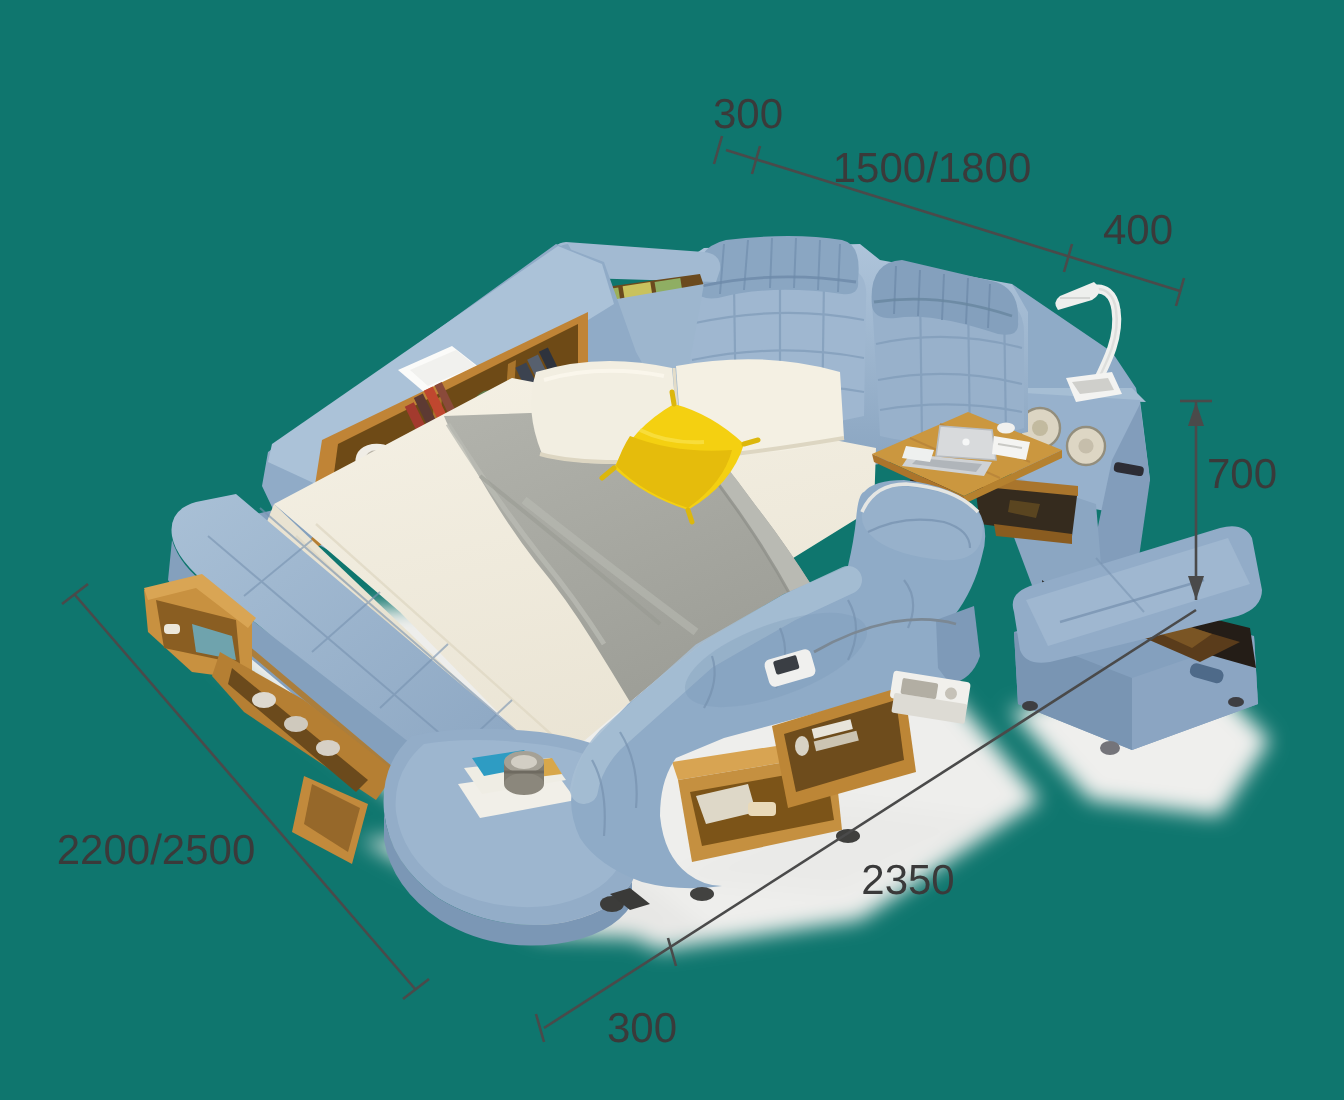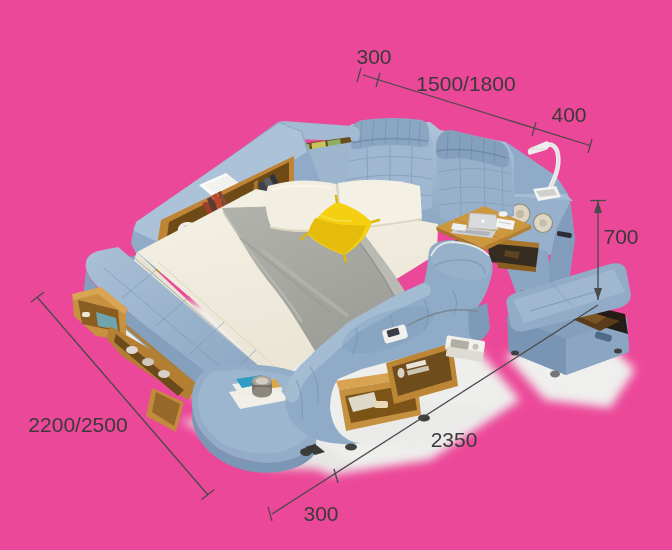--- a/index.html
+++ b/index.html
@@ -1,16 +1,16 @@
 <!DOCTYPE html>
 <html><head>
 <meta charset="utf-8">
 <style>
   html,body{margin:0;padding:0;background:#ffffff;}
-  .stage{position:relative;width:672px;height:550px;background:#ec4899;overflow:hidden;
+  .stage{position:relative;width:672px;height:550px;background:#0f766e;overflow:hidden;
          font-family:"Liberation Sans", sans-serif;}
   svg{position:absolute;left:0;top:0;}
   text{font-family:"Liberation Sans", sans-serif;fill:#3a3a3a;}
 </style>
 </head>
 <body>
 <div class="stage">
 <svg width="672" height="550" viewBox="0 0 672 550">
 <defs>
   <linearGradient id="blueV" x1="0" y1="0" x2="0" y2="1">

